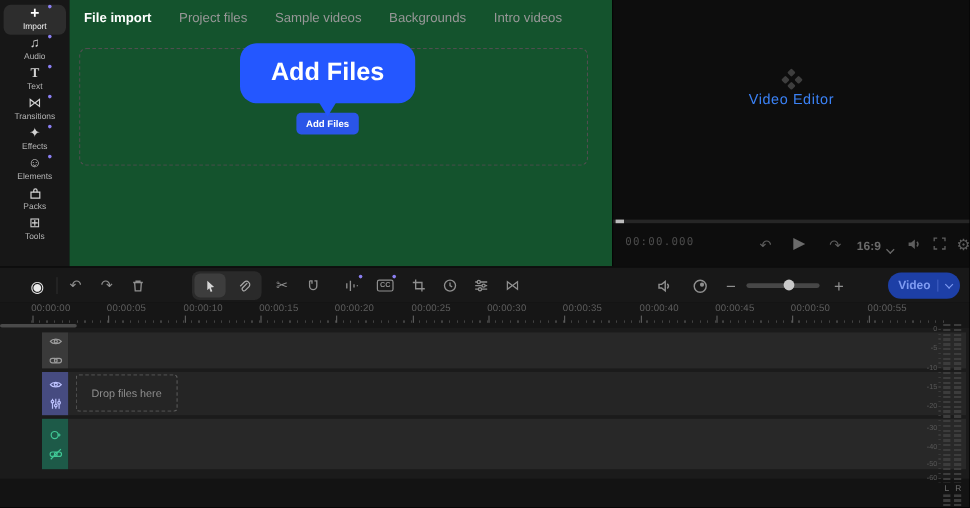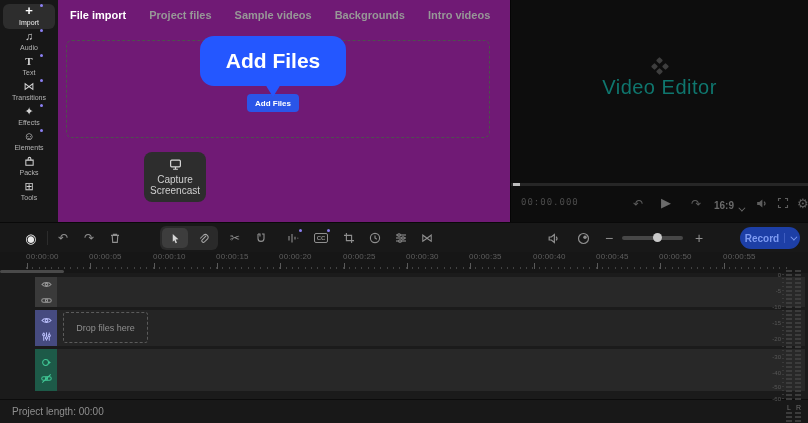--- a/index.html
+++ b/index.html
@@ -11,44 +11,44 @@
   .sidebar { position:absolute; left:0; top:0; width:58px; height:222px; background:#171717; padding-top:4px; }
   .sb-item { position:relative; width:52px; height:25px; margin:0 auto; text-align:center; color:#b4b4b4; cursor:pointer; }
   .sb-item.active { background:#2d2d2d; border-radius:6px; color:#f0f0f0; }
   .sb-ic { position:relative; display:block; height:14px; line-height:14px; font-size:11px; color:#d3d3d3; }
   .sb-item.active .sb-ic { color:#fff; font-weight:bold; font-size:13px; }
   .sb-lb { display:block; font-size:7px; line-height:9px; }
   .dot { position:absolute; top:0; right:12px; width:3px; height:3px; border-radius:50%; background:#8b7ff2; }
   .sb-ic svg { vertical-align:middle; }
 
   
-  .content { position:absolute; left:58px; top:0; width:452px; height:222px; background:#701a75; }
+  .content { position:absolute; left:58px; top:0; width:452px; height:222px; background:#14532d; }
   .tabs { display:flex; align-items:center; height:30px; padding-left:12px; gap:23px; }
-  .tab { font-size:11px; color:#979797; white-space:nowrap; cursor:pointer;font-weight:bold; }
+  .tab { font-size:11px; color:#979797; white-space:nowrap; cursor:pointer; }
   .tab.active { color:#ffffff; font-weight:bold; }
   .dropzone { position:absolute; left:8px; top:40px; width:424px; height:98px; border:1px dashed #4f4f4f; border-radius:6px; }
   .callout { position:absolute; left:142px; top:36px; width:146px; height:50px; background:#2457ff; border-radius:14px;
              display:flex; align-items:center; justify-content:center; color:#fff; font-size:21px; font-weight:bold; z-index:3; }
   .callout-tail { position:absolute; left:207px; top:84px; width:0; height:0; z-index:2;
                   border-left:8px solid transparent; border-right:8px solid transparent; border-top:13px solid #2457ff; }
   .add-btn { position:absolute; left:189px; top:94px; width:52px; height:18px; background:#2a55e8; border:none; border-radius:4px;
              color:#fff; font-size:8px; font-weight:bold; font-family:inherit; cursor:pointer; }
   .actions { position:absolute; left:86px; top:152px; display:flex; gap:4px; }
   .action-btn { width:62px; height:50px; background:#2d2d2d; border:none; border-radius:8px; color:#cfcfcf;
                 display:flex; flex-direction:column; align-items:center; justify-content:center; gap:3px;
                 font-family:inherit; font-size:10px; line-height:11px; cursor:pointer; }
   .action-ic { color:#d8d8d8; height:13px; display:flex; align-items:center; }
   .cc-box { display:inline-block; border:1px solid #d8d8d8; border-radius:2px; font-size:6px; font-weight:bold; padding:1px 2px; line-height:6px; }
 
   
   .preview { position:absolute; left:510px; top:0; width:298px; height:222px; background:#0d0d0d; border-left:1px solid #050505; }
   .brand { position:absolute; left:0; top:58px; width:100%; text-align:center; color:#3e3e3e; }
   .brand-row { display:flex; align-items:center; justify-content:center; gap:8px; }
   .brand-name { font-size:23px; font-weight:bold; letter-spacing:1px; }
-  .brand-sub { font-size:20px; color:#0f766e; letter-spacing:.5px; margin-top:2px; }
+  .brand-sub { font-size:12px; color:#3b82f6; letter-spacing:.5px; margin-top:2px; }
   .logo-d { position:relative; width:16px; height:16px; }
   .logo-d i { position:absolute; width:5px; height:5px; background:#3e3e3e; transform:rotate(45deg); border-radius:1px; }
   .logo-d i:nth-child(1){ left:0; top:5.5px; } .logo-d i:nth-child(2){ left:5.5px; top:0; }
   .logo-d i:nth-child(3){ left:5.5px; top:11px; } .logo-d i:nth-child(4){ left:11px; top:5.5px; }
   .seekbar { position:absolute; left:0; top:183px; width:298px; height:3px; background:#262626; cursor:pointer; }
   .seek-chip { position:absolute; left:2px; top:0; width:7px; height:3px; background:#bcbcbc; }
   .pv-ctrl { position:absolute; color:#5e5e5e; font-size:12px; line-height:16px; cursor:pointer; }
   .pv-timecode { position:absolute; left:10px; top:197px; font-family:"DejaVu Sans Mono", monospace; font-size:9px; letter-spacing:1px; color:#4c4c4c; }
   .ratio { font-size:10px; font-weight:bold; color:#6a6a6a; }
   .caret { display:inline-block; width:5px; height:5px; border-right:1px solid #6a6a6a; border-bottom:1px solid #6a6a6a; transform:rotate(45deg) translateY(-2px); }
@@ -163,29 +163,20 @@
       <span class="tab">Intro videos</span>
     </nav>
 
     <div class="dropzone"></div>
 
     <div class="callout">Add Files</div>
     <div class="callout-tail"></div>
     <button class="add-btn">Add Files</button>
 
     <div class="actions">
-      <button class="action-btn">
-        <span class="action-ic">
-          <svg width="13" height="13" viewBox="0 0 12 12" fill="none" stroke="currentColor" stroke-width="1.1">
-              <rect x="1.5" y="2" width="9" height="6.2" rx="1"></rect>
-              <path d="M6 8.2 V10.4 M3.8 10.4 h4.4"></path>
-            </svg>
-        </span>
-        <span>Capture Screencast</span>
-      </button>
     </div>
   </section>
 
   <section class="preview">
     <div class="brand">
       <div class="brand-row">
         <span class="logo-d">
             <i></i>
             <i></i>
             <i></i>
@@ -297,21 +288,21 @@
           <circle cx="7.4" cy="4.8" r="1.6" fill="currentColor" stroke="none"></circle>
         </svg>
     </span>
     <span class="tb-ic" style="left:600px; font-size:14px;">−</span>
     <div class="zoom-track">
       <span class="zoom-thumb"></span>
     </div>
     <span class="tb-ic" style="left:690px; font-size:14px;">+</span>
 
     <button class="export-btn">
-      <span>Record</span>
+      <span>Video</span>
       <i class="export-sep"></i>
       <i class="export-caret"></i>
     </button>
   </div>
 
   <div class="ruler">
     <div class="rcell" style="left:26px">
         <span class="rlb">00:00:00</span>
         <i class="rtick"></i>
       </div>
@@ -441,17 +432,14 @@
     <span class="m-lb" style="top:128px">-60</span>
     <i class="m-ticks"></i>
     <i class="m-col c1"></i>
     <i class="m-col c2"></i>
     <span class="m-ch l">L</span>
     <span class="m-ch r">R</span>
     <i class="m-col b1"></i>
     <i class="m-col b2"></i>
   </div>
 
-  <div class="statusbar">
-    <span class="status-txt">Project length: 00:00</span>
-  </div>
 
 </div>
 
 </body></html>

